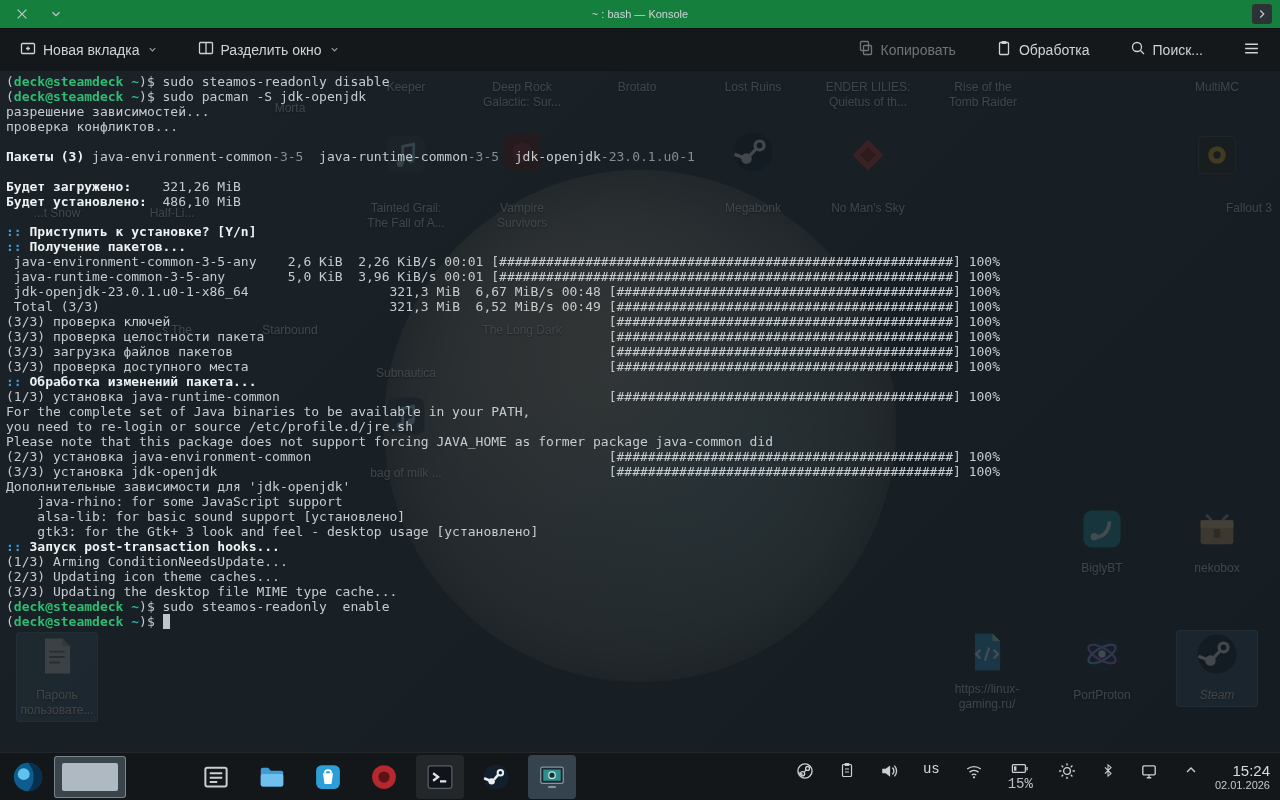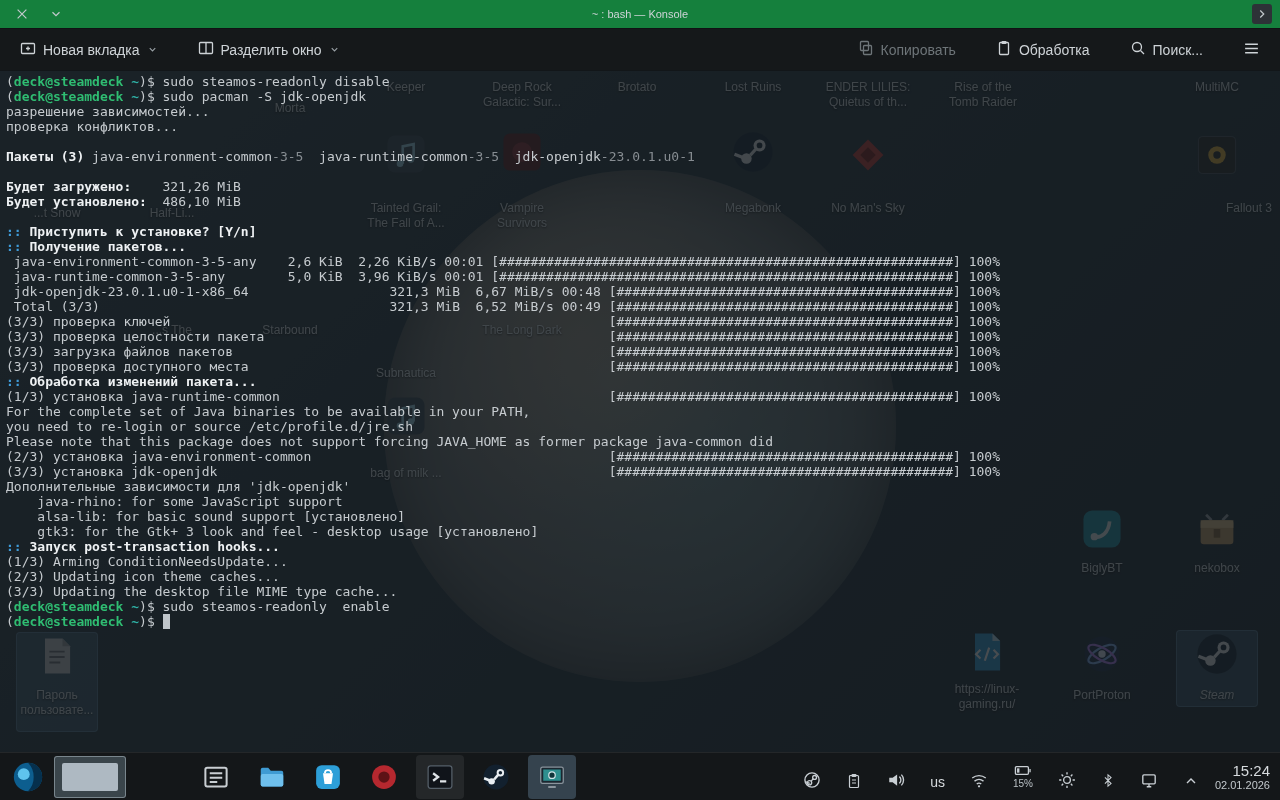--- a/index.html
+++ b/index.html
@@ -60,24 +60,24 @@
   .launcher{width:36px;height:36px;display:flex;align-items:center;justify-content:center;margin-right:8px;}
   .thumb{width:70px;height:40px;border-radius:3px;background:rgba(130,155,170,.35);
     border:1px solid rgba(200,215,225,.45);display:flex;align-items:center;justify-content:center;margin-right:4px;}
   .thumb .inner{width:56px;height:28px;background:#aeb9c2;border-radius:2px;}
   .apps-gap{width:62px;}
   #tb-apps{display:flex;align-items:center;gap:8px;}
   .apptile{width:48px;height:44px;border-radius:4px;display:flex;align-items:center;justify-content:center;}
   .apptile.open{background:rgba(255,255,255,.07);}
   .apptile.active{background:#35434e;}
   .tb-flex{flex:1;}
-  #tb-tray{display:flex;align-items:flex-end;gap:25px;color:#c9cfd4;}
+  #tb-tray{display:flex;align-items:flex-start;gap:25px;color:#c9cfd4;font-family:Liberation Mono, monospace;}
   .trayitem{display:flex;flex-direction:column;align-items:center;justify-content:center;line-height:1;}
   .tray-text{font-size:14px;color:#d6dadd;}
-  .tray-sub{font-size:10px;color:#b9c0c5;margin-top:2px;}
+  .tray-sub{font-size:14px;color:#b9c0c5;margin-top:2px;}
   .clock{margin-left:16px;text-align:right;color:#d6dadd;}
   .clock .time{font-size:15px;line-height:17px;}
   .clock .date{font-size:11px;line-height:12px;color:#c2c8cc;}
 </style>
 </head>
 <body>
 
 <div id="stage">
 
   <div class="desktop">
@@ -186,21 +186,21 @@
         </div>
         <div class="dicon" style="left: 1162px; top: 505px; height: 75px;">
           <div class="tile" style="top: 0px;"><svg width="48" height="48" viewBox="0 0 44 44">
               <path d="M12 9l5 5M32 9l-5 5" stroke="#9aa4ab" stroke-width="2.5"></path>
               <rect x="7" y="14" width="30" height="22" rx="3" fill="#caa36f"></rect>
               <rect x="7" y="14" width="30" height="7" fill="#e7c690"></rect>
               <rect x="19" y="22" width="6" height="8" fill="#8a6b3f"></rect>
             </svg></div>
           <div class="lbl" style="top: 56px;">nekobox</div>
         </div>
-        <div class="dicon sel" style="left: 2px; top: 632px; height: 100px;">
+        <div class="dicon sel" style="left: 2px; top: 632px; height: 90px;">
           <div class="hl" style="top: 0px; bottom: 0px;"></div>
           <div class="tile" style="top: 0px;"><svg width="48" height="48" viewBox="0 0 44 44">
               <path d="M11 6h16l7 7v25H11z" fill="#c7ccd0"></path>
               <path d="M27 6l7 7h-7z" fill="#9aa1a6"></path>
               <path d="M15 18h14M15 23h14M15 28h10" stroke="#6d747a" stroke-width="1.8"></path>
             </svg></div>
           <div class="lbl" style="top: 56px;">Пароль<br>пользовате...</div>
         </div>
         <div class="dicon" style="left: 932px; top: 628px; height: 88px;">
           <div class="tile" style="top: 0px;"><svg width="48" height="48" viewBox="0 0 44 44">

